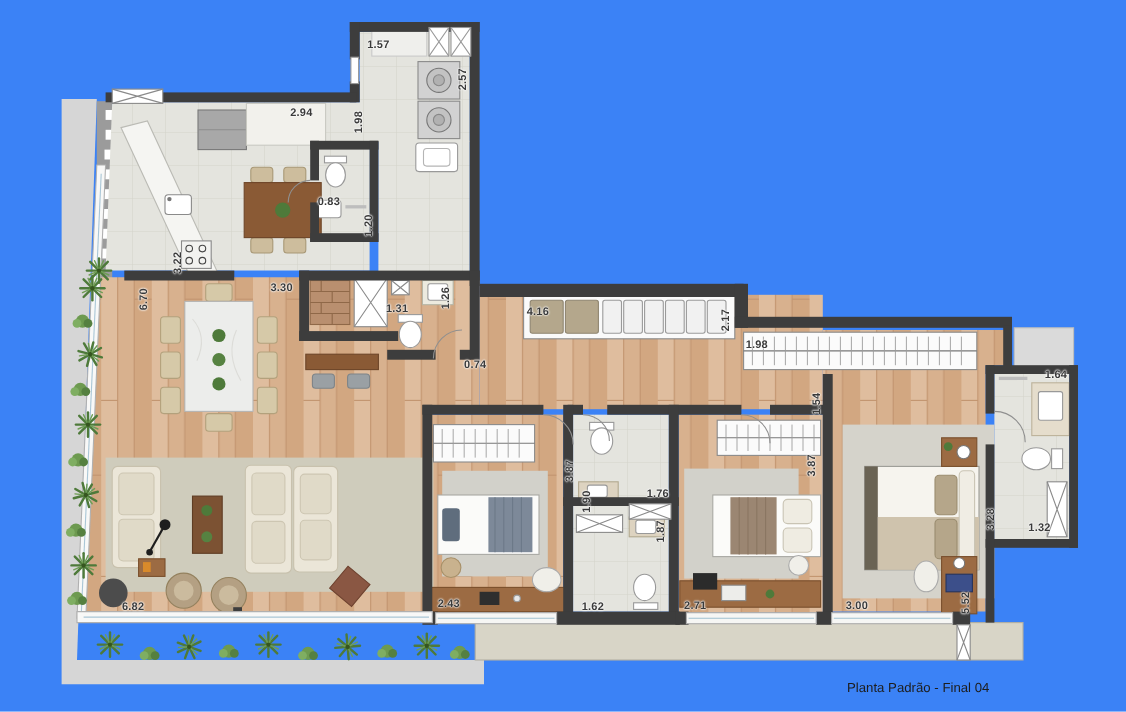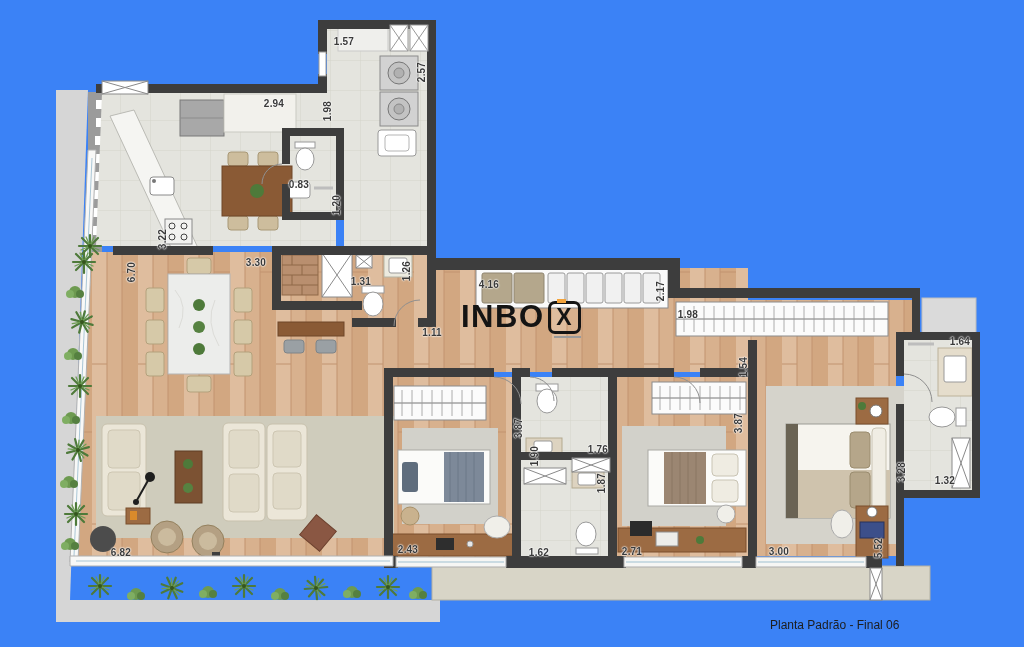--- a/index.html
+++ b/index.html
@@ -428,45 +428,37 @@
       <div class="dim" style="left: 421px; top: 72px; transform: translate(-50%, -50%) rotate(-90deg);">2.57</div>
       <div class="dim" style="left: 274px; top: 103px; transform: translate(-50%, -50%) rotate(0deg);">2.94</div>
       <div class="dim" style="left: 327px; top: 111px; transform: translate(-50%, -50%) rotate(-90deg);">1.98</div>
       <div class="dim" style="left: 299px; top: 184px; transform: translate(-50%, -50%) rotate(0deg);">0.83</div>
       <div class="dim" style="left: 336px; top: 205px; transform: translate(-50%, -50%) rotate(-90deg);">1.20</div>
       <div class="dim" style="left: 162px; top: 239px; transform: translate(-50%, -50%) rotate(-90deg);">3.22</div>
       <div class="dim" style="left: 131px; top: 272px; transform: translate(-50%, -50%) rotate(-90deg);">6.70</div>
       <div class="dim" style="left: 256px; top: 262px; transform: translate(-50%, -50%) rotate(0deg);">3.30</div>
       <div class="dim" style="left: 361px; top: 281px; transform: translate(-50%, -50%) rotate(0deg);">1.31</div>
       <div class="dim" style="left: 406px; top: 271px; transform: translate(-50%, -50%) rotate(-90deg);">1.26</div>
-      <div class="dim" style="left: 432px; top: 332px; transform: translate(-50%, -50%) rotate(0deg);">1.11</div>
+      <div class="dim" style="left: 432px; top: 332px; transform: translate(-50%, -50%) rotate(0deg);">0.74</div>
       <div class="dim" style="left: 489px; top: 284px; transform: translate(-50%, -50%) rotate(0deg);">4.16</div>
       <div class="dim" style="left: 660px; top: 291px; transform: translate(-50%, -50%) rotate(-90deg);">2.17</div>
       <div class="dim" style="left: 688px; top: 314px; transform: translate(-50%, -50%) rotate(0deg);">1.98</div>
       <div class="dim" style="left: 743px; top: 367px; transform: translate(-50%, -50%) rotate(-90deg);">1.54</div>
       <div class="dim" style="left: 960px; top: 341px; transform: translate(-50%, -50%) rotate(0deg);">1.64</div>
       <div class="dim" style="left: 518px; top: 428px; transform: translate(-50%, -50%) rotate(-90deg);">3.87</div>
       <div class="dim" style="left: 534px; top: 456px; transform: translate(-50%, -50%) rotate(-90deg);">1.90</div>
       <div class="dim" style="left: 598px; top: 449px; transform: translate(-50%, -50%) rotate(0deg);">1.76</div>
       <div class="dim" style="left: 601px; top: 483px; transform: translate(-50%, -50%) rotate(-90deg);">1.87</div>
       <div class="dim" style="left: 539px; top: 552px; transform: translate(-50%, -50%) rotate(0deg);">1.62</div>
       <div class="dim" style="left: 408px; top: 549px; transform: translate(-50%, -50%) rotate(0deg);">2.43</div>
       <div class="dim" style="left: 632px; top: 551px; transform: translate(-50%, -50%) rotate(0deg);">2.71</div>
       <div class="dim" style="left: 738px; top: 423px; transform: translate(-50%, -50%) rotate(-90deg);">3.87</div>
       <div class="dim" style="left: 779px; top: 551px; transform: translate(-50%, -50%) rotate(0deg);">3.00</div>
       <div class="dim" style="left: 878px; top: 548px; transform: translate(-50%, -50%) rotate(-90deg);">5.52</div>
       <div class="dim" style="left: 901px; top: 472px; transform: translate(-50%, -50%) rotate(-90deg);">3.28</div>
       <div class="dim" style="left: 945px; top: 480px; transform: translate(-50%, -50%) rotate(0deg);">1.32</div>
       <div class="dim" style="left: 121px; top: 552px; transform: translate(-50%, -50%) rotate(0deg);">6.82</div>
     </div>
 
-<div class="logo">
-  <span class="logo-main">INBO</span>
-  <span class="logo-box">
-    <span class="logo-accent" style="background: rgb(242, 163, 60);"></span>
-    <span class="logo-x">X</span>
-    <span class="logo-tagline"></span>
-  </span>
+
+<div class="caption">Planta Padrão - Final 04</div>
+
 </div>
 
-<div class="caption">Planta Padrão - Final 06</div>
-
-</div>
-
 </body></html>

